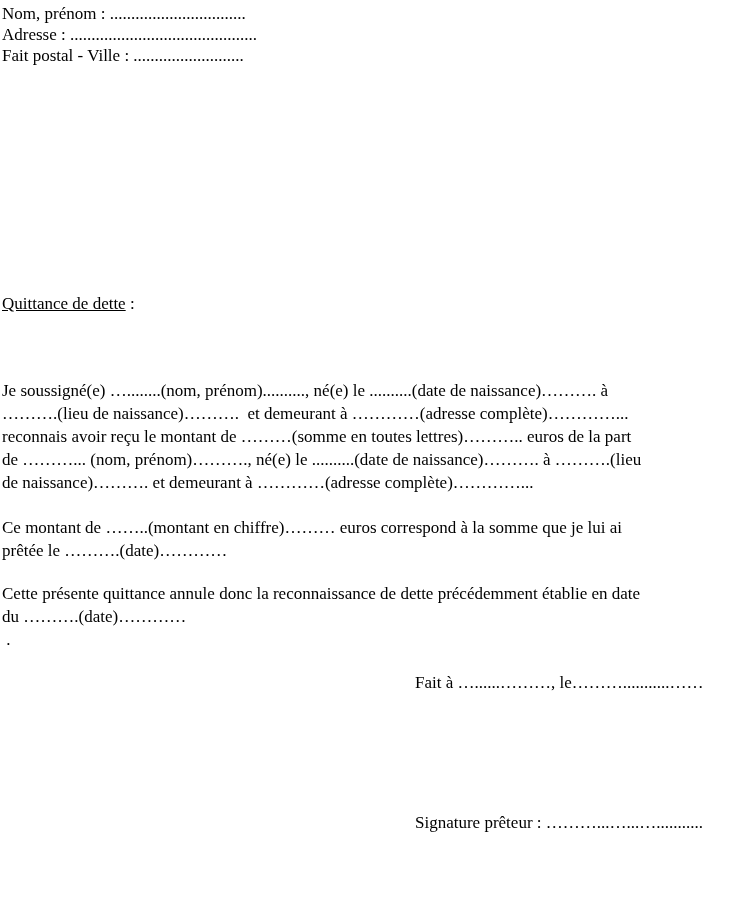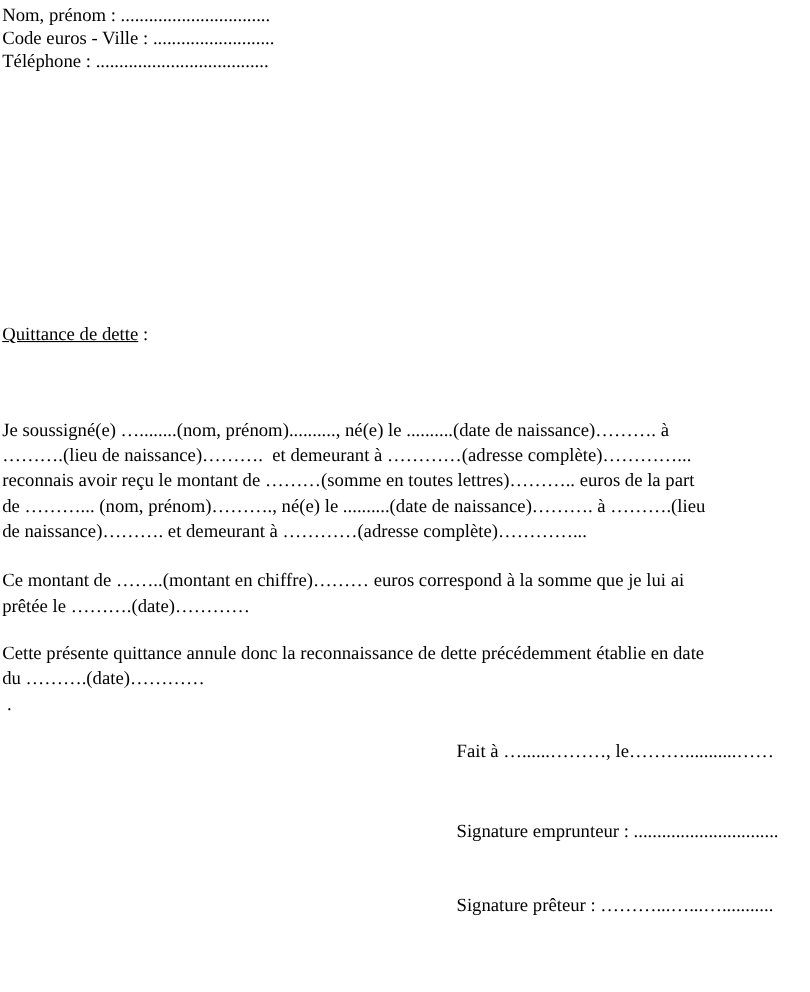--- a/index.html
+++ b/index.html
@@ -37,22 +37,22 @@
   .sig-borrower { top: 744px; }
   .sig-lender { top: 811px; text-align: right; }
 </style>
 </head>
 <body>
 
 <div id="doc">
 
   <div class="block header">
     <div class="line">Nom, prénom : ................................</div>
-    <div class="line">Code euros - Ville : ..........................</div>
-    <div class="line">Téléphone : .....................................</div>
+    <div class="line">Adresse : ............................................</div>
+    <div class="line">Fait postal - Ville : ..........................</div>
   </div>
 
   <div class="block title-line">
     <span class="underlined">Quittance de dette</span><span> :</span>
   </div>
 
   <div class="block para p1">
     <div class="line">Je soussigné(e) …........(nom, prénom).........., né(e) le ..........(date de naissance)………. à</div>
     <div class="line">……….(lieu de naissance)……….  et demeurant à …………(adresse complète)…………...</div>
     <div class="line">reconnais avoir reçu le montant de ………(somme en toutes lettres)……….. euros de la part</div>
@@ -67,17 +67,16 @@
 
   <div class="block para p3">
     <div class="line">Cette présente quittance annule donc la reconnaissance de dette précédemment établie en date</div>
     <div class="line">du ……….(date)…………</div>
   </div>
 
   <div class="block stray line"> .</div>
 
   <div class="block closing-line fait">Fait à …......………, le………...........……</div>
 
-  <div class="block closing-line sig-borrower">Signature emprunteur : ...............................</div>
 
   <div class="block closing-line sig-lender">Signature prêteur : ………...…...…...........</div>
 
 </div>
 
 </body></html>

